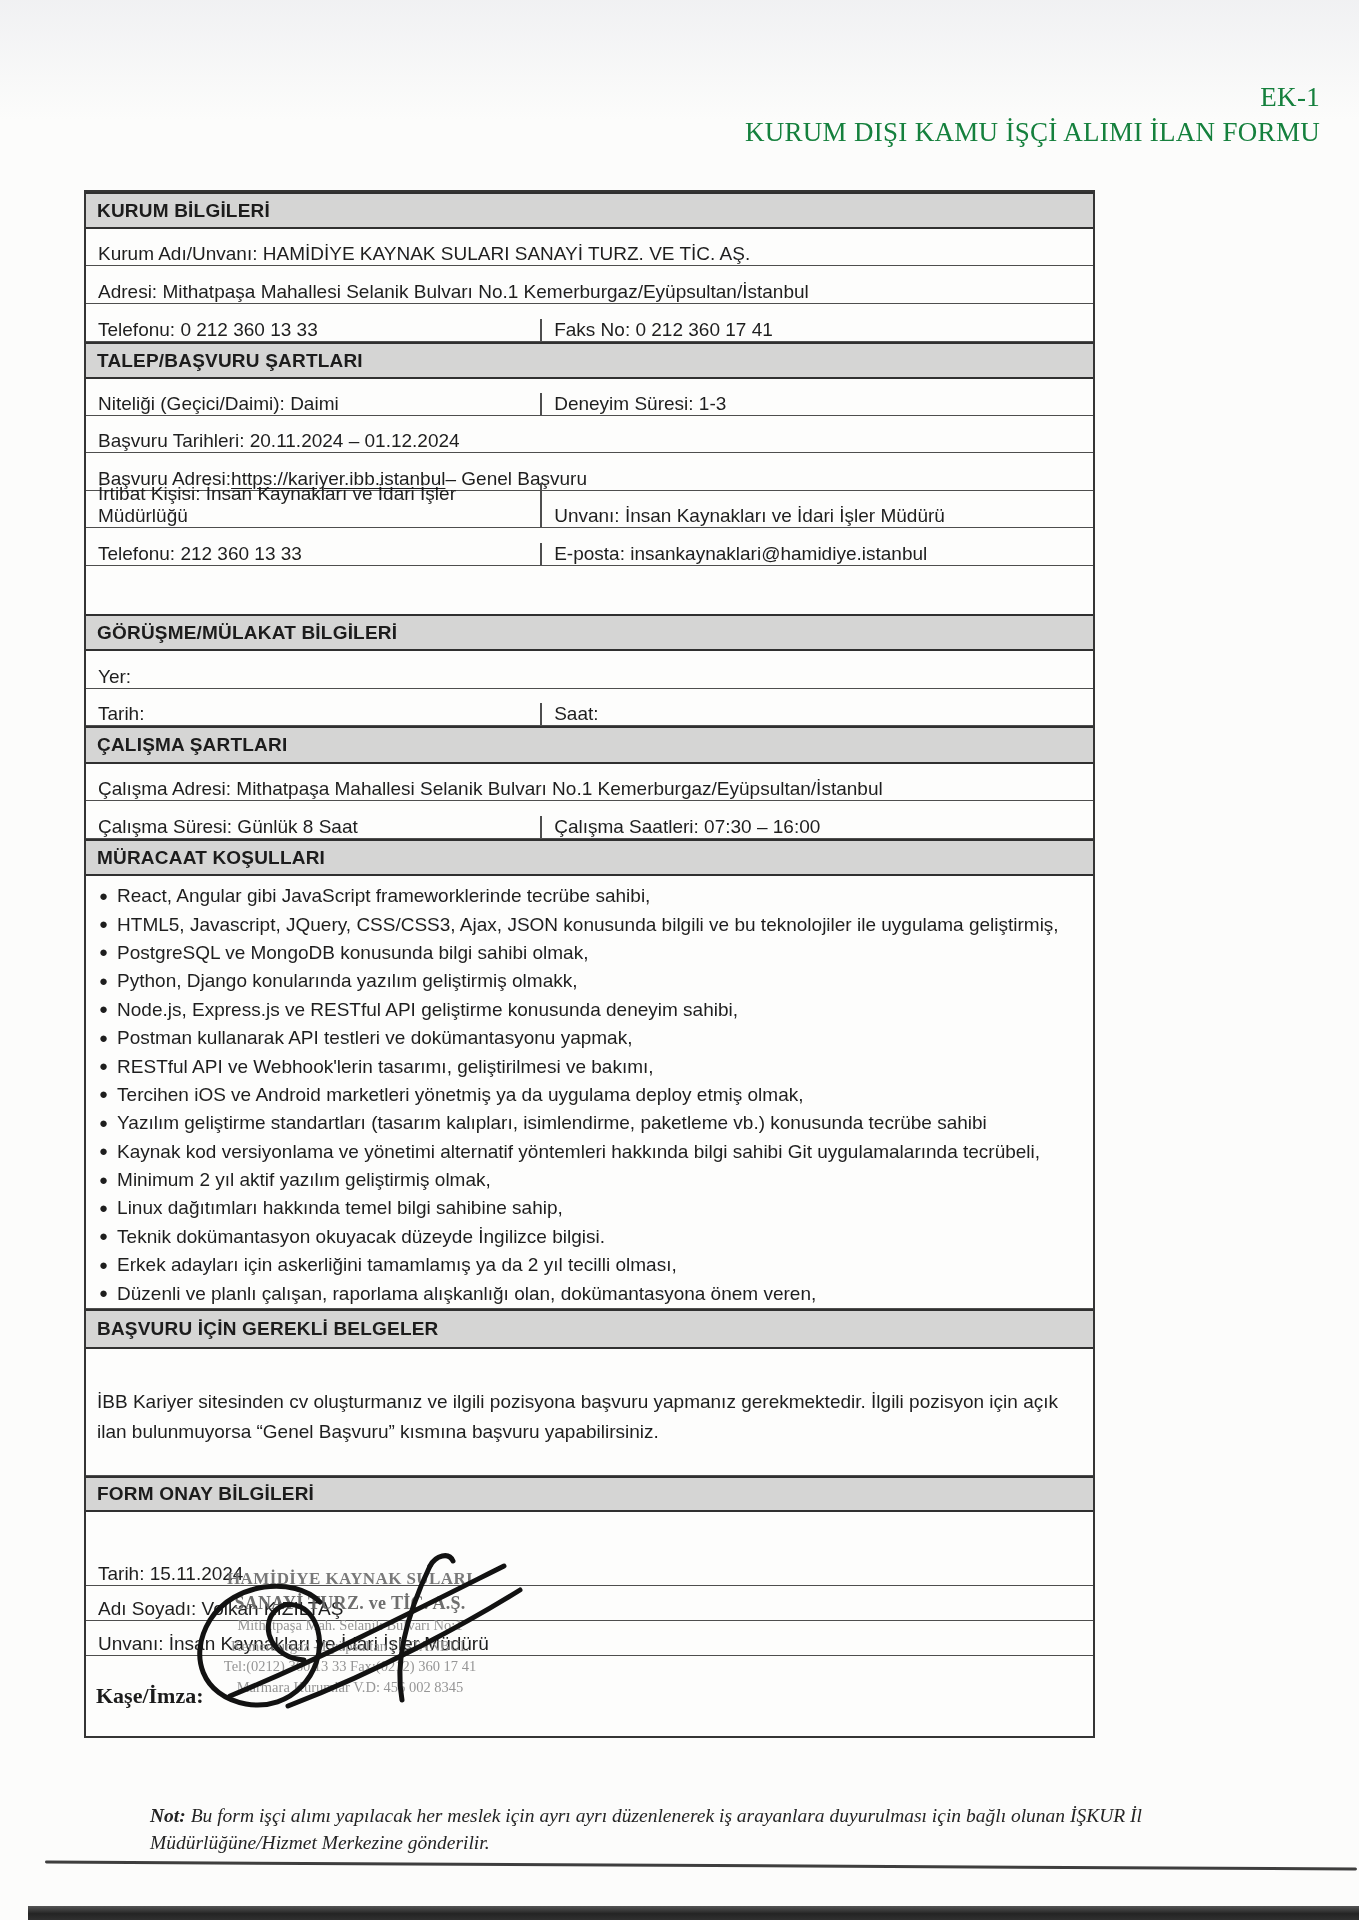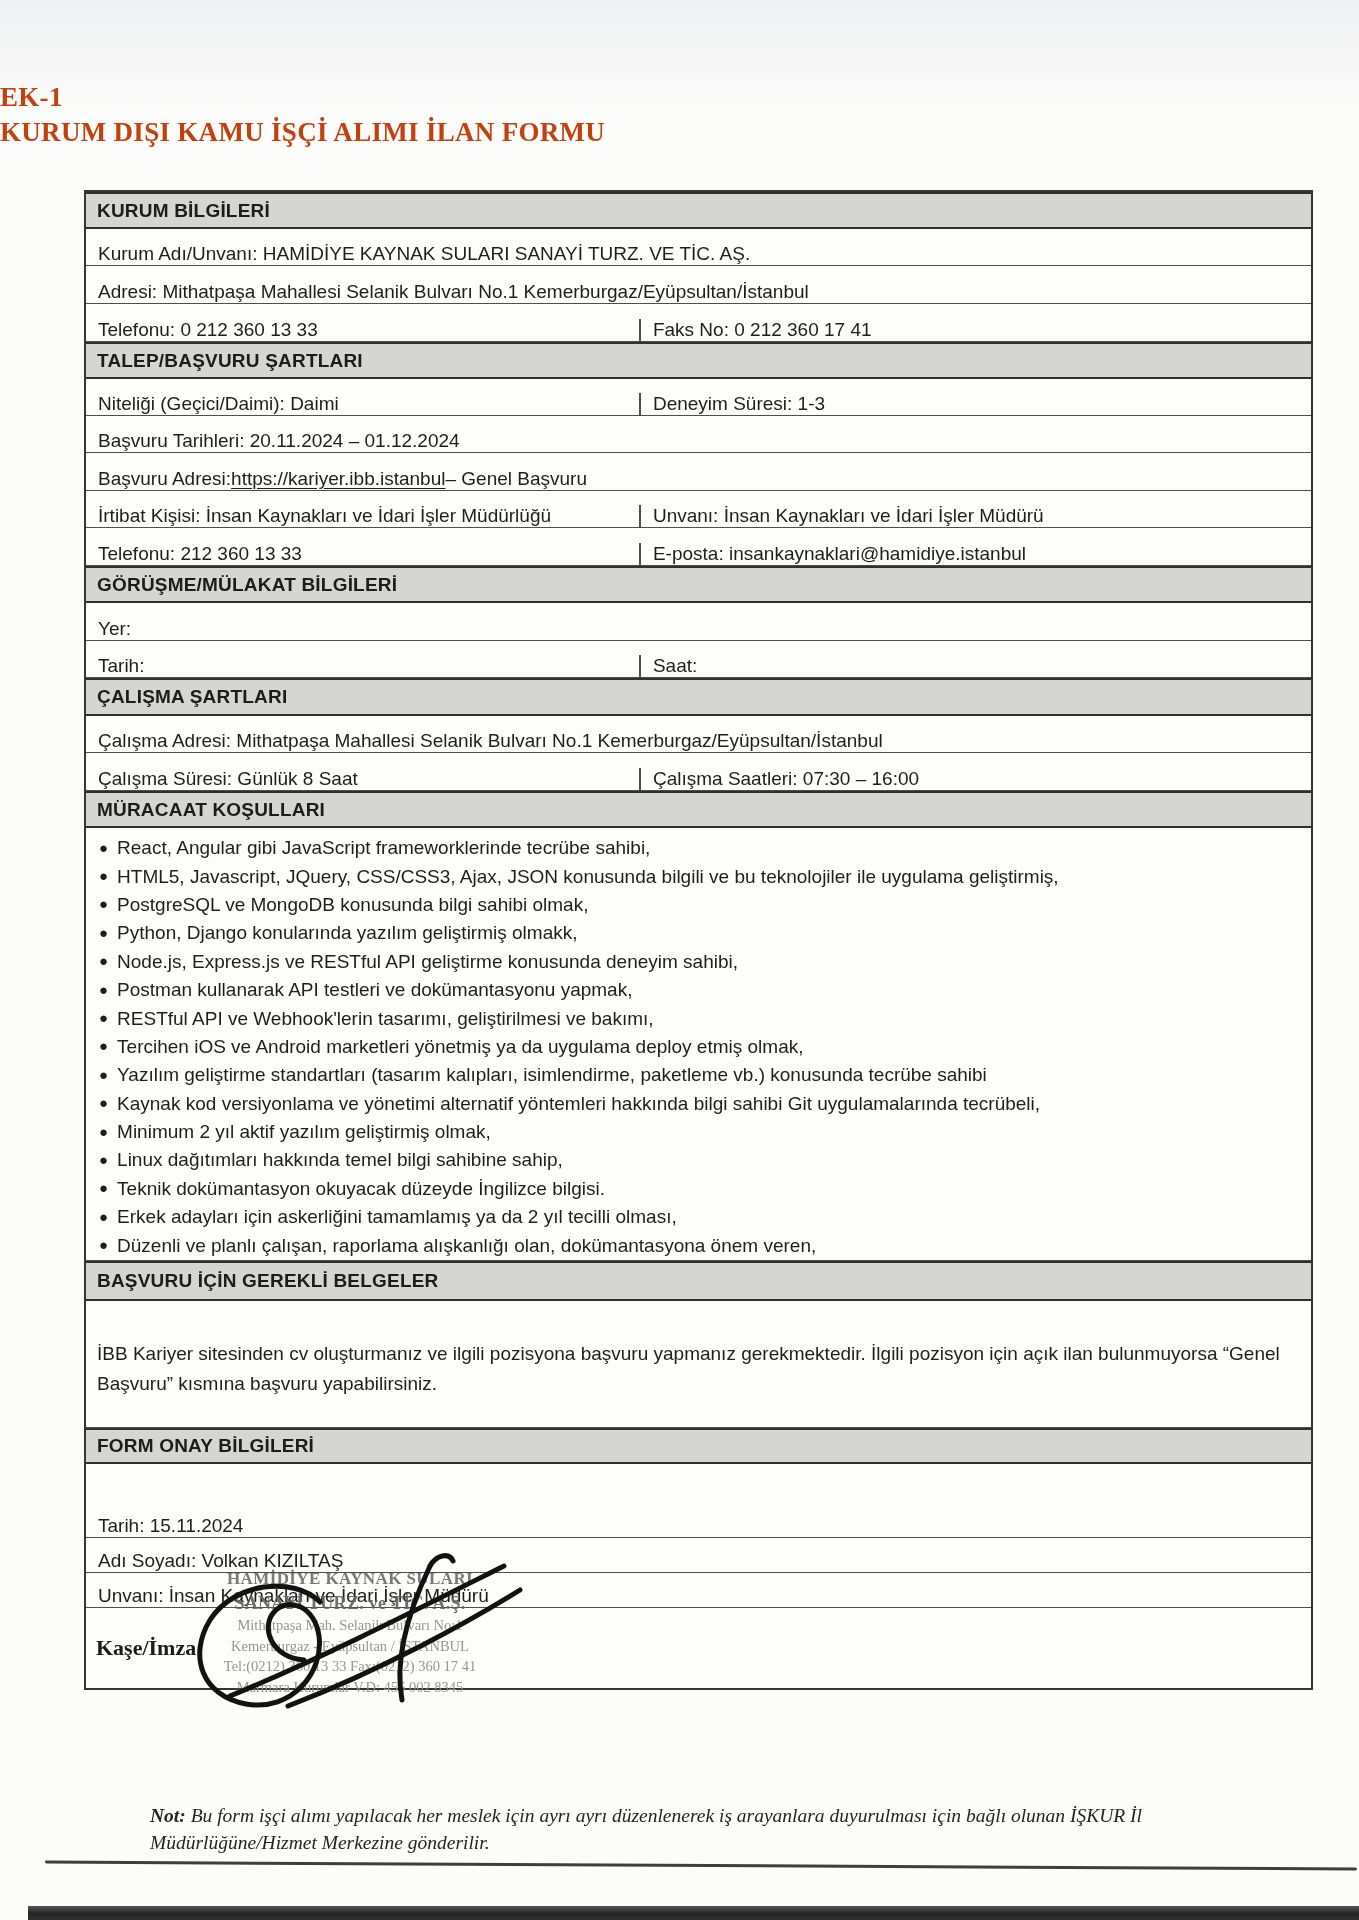--- a/index.html
+++ b/index.html
@@ -14,28 +14,28 @@
     overflow:hidden;
   }
   
   .scan-tint{
     position:absolute; top:0; left:0; width:100%; height:120px;
     background:linear-gradient(180deg, rgba(205,208,218,0.25), rgba(205,208,218,0));
     pointer-events:none;
   }
   .doc-title{
     position:absolute; top:80px; left:0; width:1320px;
-    text-align:left;
+    text-align:right;
     font-family:"Liberation Serif", serif;
-    font-weight:bold; font-size:27px; line-height:35px; color:#c2410c;
+    font-weight:normal; font-size:27px; line-height:35px; color:#15803d;
     letter-spacing:.3px;
   }
   
   .form-table{
-    position:absolute; top:190px; left:84px; width:1229px;
+    position:absolute; top:190px; left:84px; width:1011px;
     border:2px solid #353535;
     background:#fdfdfc;
   }
   .row{ position:relative; display:flex; align-items:flex-end; border-bottom:1px solid #4e4e4e; }
   .row:last-child{ border-bottom:none; }
   .row.section{
     background:#d5d5d4;
     border-top:2px solid #303030;
     border-bottom:2px solid #303030;
     align-items:center;
@@ -158,21 +158,21 @@
       </div>
     </div>
     <div class="row double" style="height: 38px;">
       <div class="cell left">
         <span>Telefonu: 212 360 13 33</span>
       </div>
       <div class="cell right">
         <span>E-posta: insankaynaklari@hamidiye.istanbul</span>
       </div>
     </div>
-    <div class="row section" style="height: 37px;">
+    <div class="row section" style="height: 37px; margin-top: 48px;">
       <span class="sec-label">GÖRÜŞME/MÜLAKAT BİLGİLERİ</span>
     </div>
     <div class="row single" style="height: 38px;">
       <div class="cell">
         <span>Yer:</span>
       </div>
     </div>
     <div class="row double" style="height: 37px;">
       <div class="cell left">
         <span>Tarih:</span>

